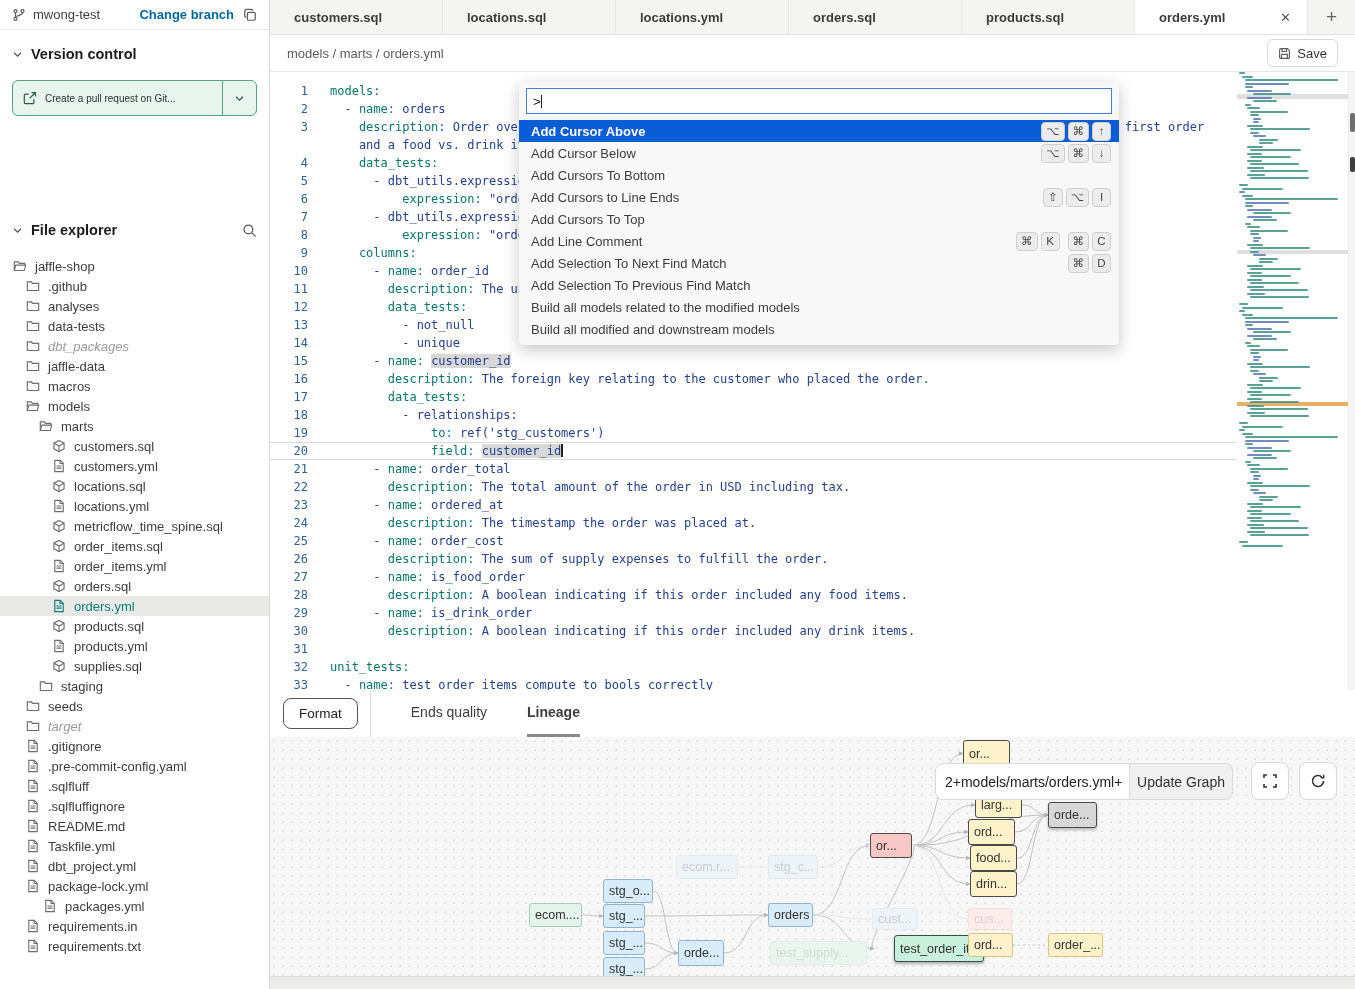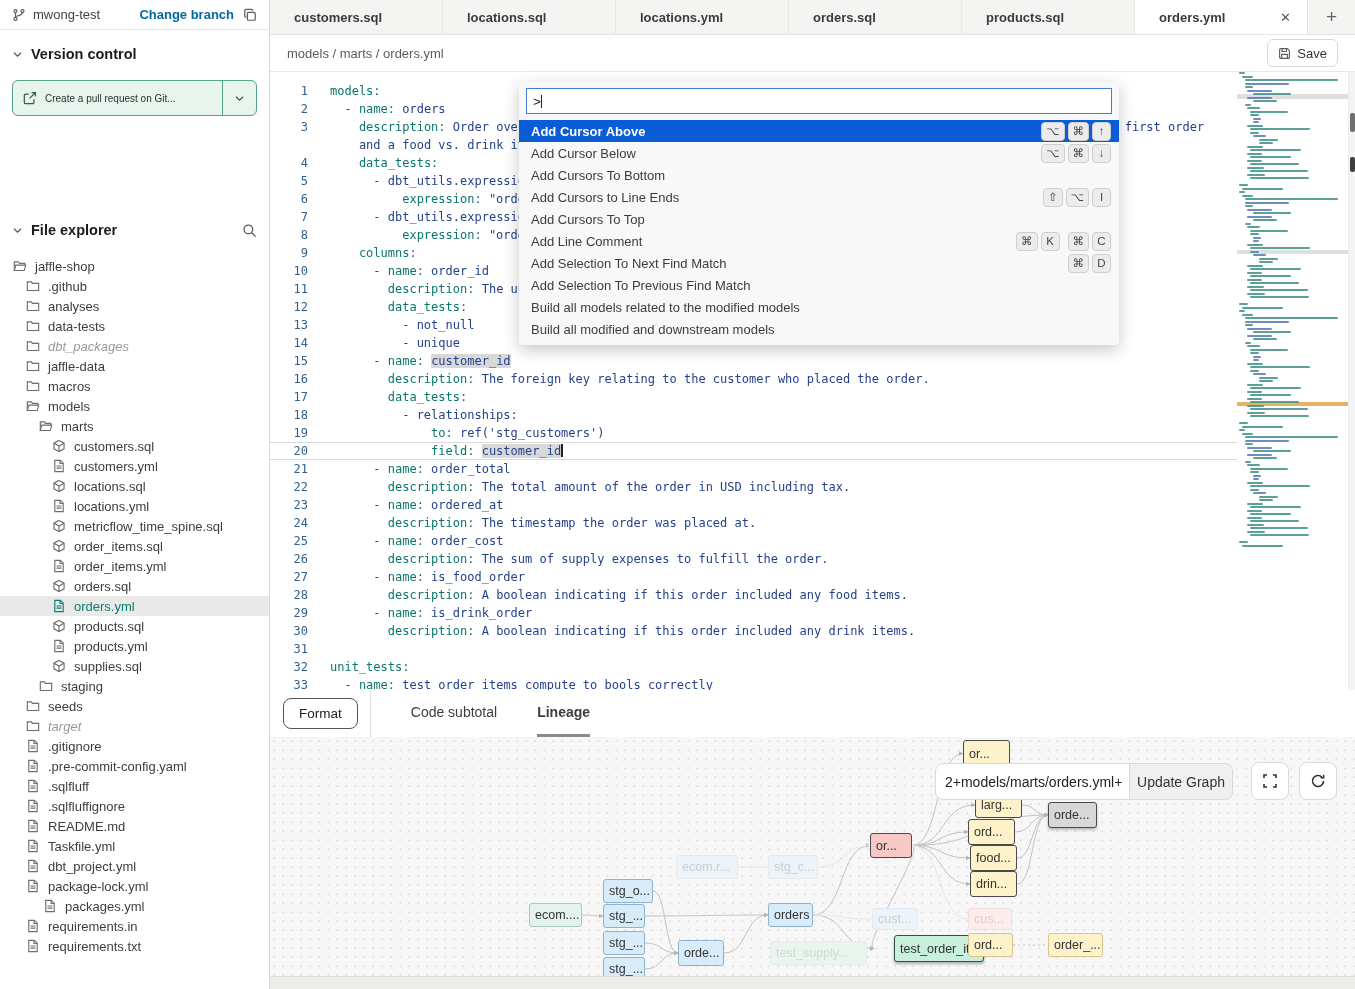--- a/index.html
+++ b/index.html
@@ -753,21 +753,21 @@
         <div class="pal-item">
           <span class="plbl">Build all modified and downstream models</span>
         </div>
       </div>
   </div>
 
   <div class="btoolbar">
     <button class="format-btn">Format</button>
     <div class="btb-div"></div>
     <div id="btabs" style="display:flex">
-        <div class="btab">Code subtotal</div>
+        <div class="btab">Ends quality</div>
         <div class="btab active">Lineage</div>
       </div>
   </div>
 
   <div class="canvas" id="lineage">
     <svg class="edges" id="edges" width="1085" height="239">
       <defs>
         <marker id="arr" markerWidth="6" markerHeight="6" refX="4.5" refY="2.5" orient="auto">
           <path d="M0,0 L5,2.5 L0,5 z" fill="#b5b5b5"></path>
         </marker>

